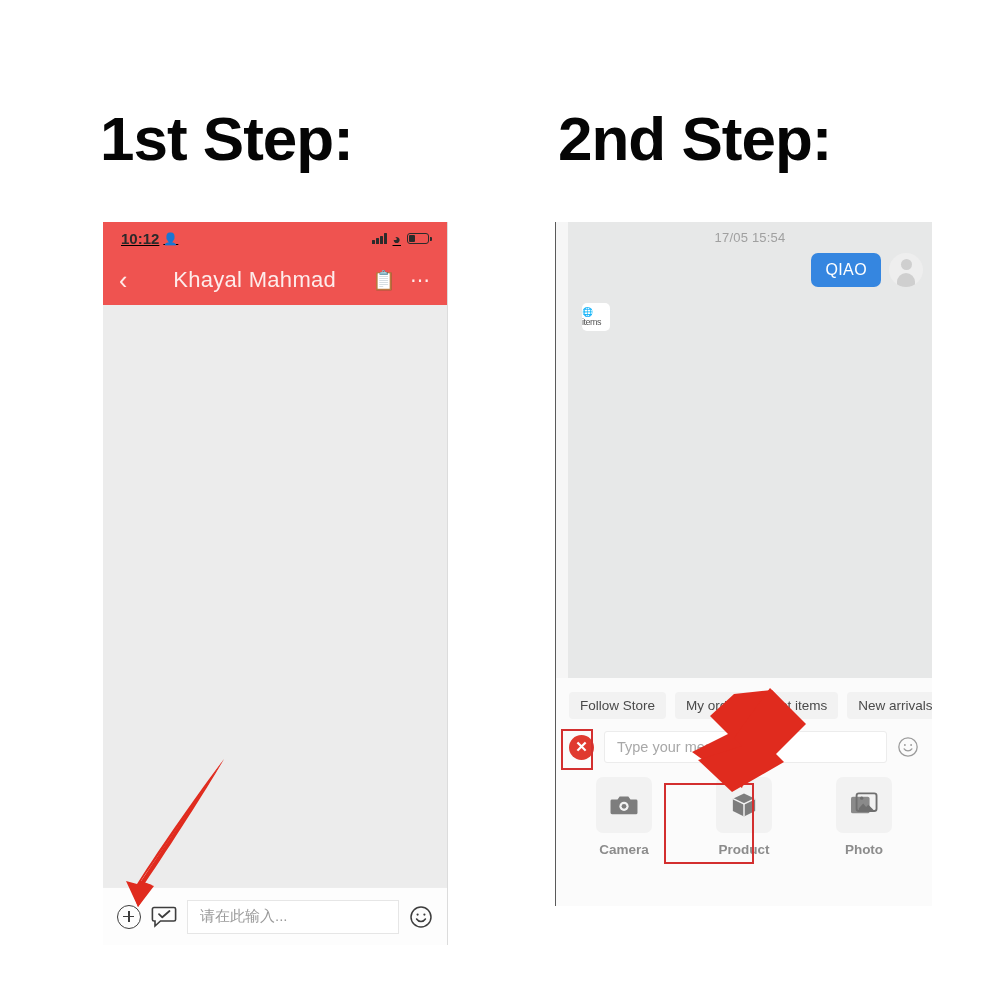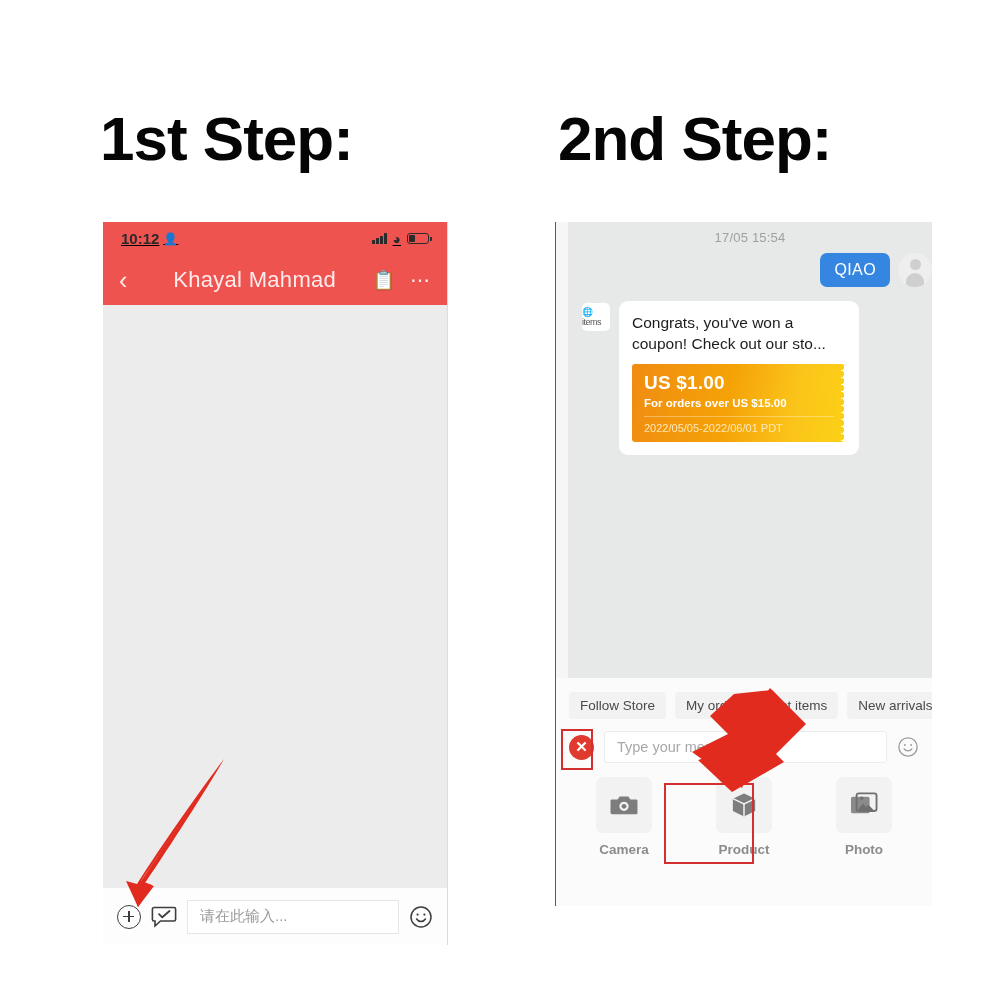--- a/index.html
+++ b/index.html
@@ -106,21 +106,21 @@
     color: #9a9a9a; font-size: 15px;
   }
   .smiley-ic {
     width: 24px; height: 24px; flex: 0 0 auto;
   }
 
   
   .p2-chat { position: absolute; left: 0; top: 0; right: 0; height: 456px; background: #e7e8e8; margin-left: 12px; }
   .chat-ts { text-align: center; color: #a0a0a0; font-size: 13px; padding-top: 8px; letter-spacing: .2px; }
 
-  .row-out { display: flex; justify-content: flex-end; align-items: flex-start; padding: 8px 0 0 0; gap: 8px; }
+  .row-out { display: flex; justify-content: flex-end; align-items: flex-start; padding: 8px 9px 0 0; gap: 8px; }
   .bubble-out {
     background: #3586e0; color: #fff; border-radius: 7px;
     padding: 8px 14px; font-size: 16px; letter-spacing: .4px;
   }
   .avatar {
     width: 34px; height: 34px; border-radius: 50%; background: #eeeeee;
     position: relative; flex: 0 0 auto; overflow: hidden;
   }
   .avatar::before {
     content: ""; position: absolute; left: 50%; top: 6px; margin-left: -5.5px;
@@ -274,28 +274,20 @@
 
       <div class="row-out">
         <div class="bubble-out">QIAO</div>
         <div class="avatar"></div>
       </div>
 
       <div class="row-in">
         <div class="store-avatar">
           <span>🌐items</span>
         </div>
-        <div class="bubble-in">
-          <div class="bubble-in-text">Congrats, you've won a coupon! Check out our sto...</div>
-          <div class="coupon">
-            <div class="coupon-amount">US $1.00</div>
-            <div class="coupon-cond">For orders over US $15.00</div>
-            <div class="coupon-dates">2022/05/05-2022/06/01 PDT</div>
-          </div>
-        </div>
       </div>
     </div>
 
     <div class="p2-lower">
       <div class="chips">
         <div class="chip">Follow Store</div>
         <div class="chip">My order</div>
         <div class="chip">Hot items</div>
         <div class="chip">New arrivals</div>
       </div>

